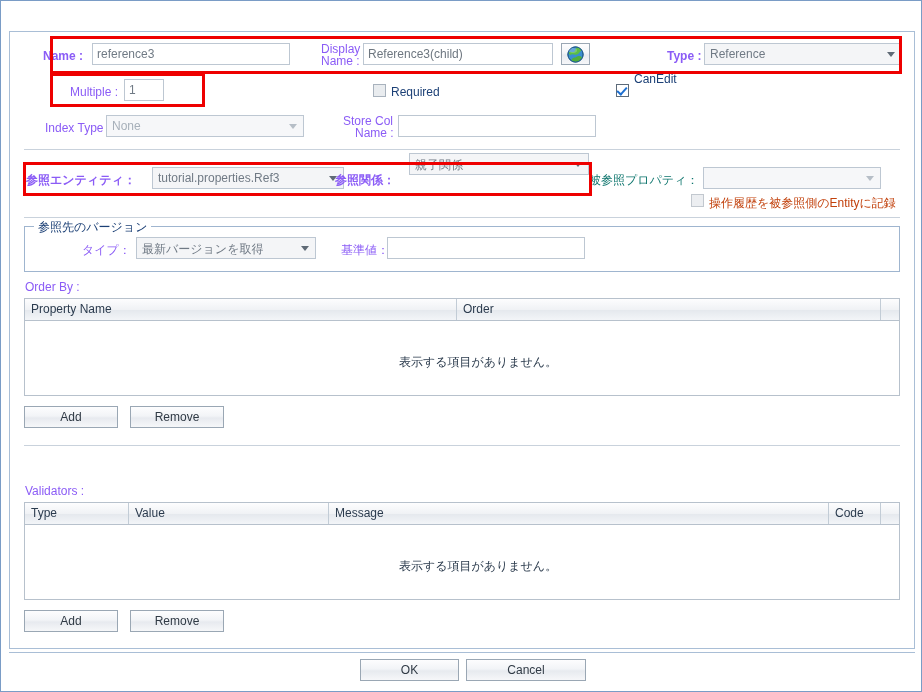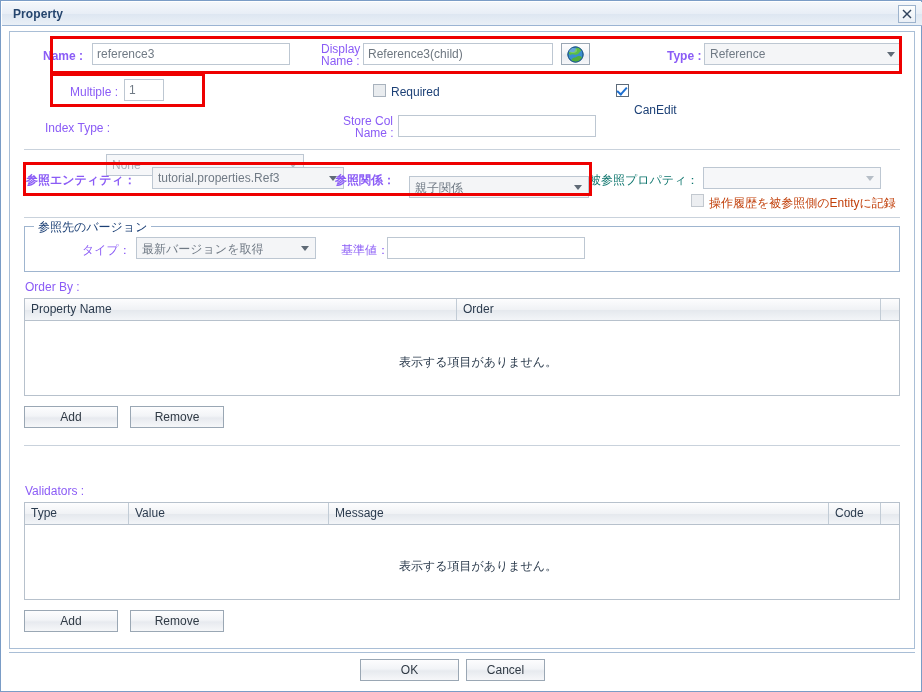--- a/index.html
+++ b/index.html
@@ -150,29 +150,20 @@
     position:absolute;box-sizing:border-box;
     border:3px solid #ee0000;background:transparent;
     pointer-events:none;
   }
 </style>
 </head>
 <body>
 
 <div id="window">
 
-  <div id="titlebar">
-    <span id="title-text">Property</span>
-    <div id="close-btn">
-      <svg width="10" height="10" viewBox="0 0 10 10">
-        <line x1="1" y1="1" x2="9" y2="9" stroke="#30435c" stroke-width="1.4"></line>
-        <line x1="9" y1="1" x2="1" y2="9" stroke="#30435c" stroke-width="1.4"></line>
-      </svg>
-    </div>
-  </div>
 
   <div id="content">
   <div id="inner">
 
     <span class="lbl b" style="left:33px;top:17px;">Name :</span>
     <input class="txt" style="left: 82px; top: 11px; width: 198px;" value="reference3">
 
     <span class="lbl" style="left:311px;top:10px;">Display</span>
     <span class="lbl" style="left:311px;top:22px;">Name :</span>
     <input class="txt ro" style="left: 353px; top: 11px; width: 190px;" readonly="" value="Reference3(child)">
@@ -193,43 +184,43 @@
       <span class="arr"></span>
     </div>
 
     <span class="lbl" style="left:60px;top:53px;">Multiple :</span>
     <input class="txt" style="left: 114px; top: 47px; width: 40px;" value="1">
 
     <div class="cb off" style="left:363px;top:52px;"></div>
     <span class="cblabel" style="left:381px;top:53px;">Required</span>
 
     <div class="cb on" style="left:606px;top:52px;"></div>
-    <span class="cblabel" style="left:624px;top:71px;">CanEdit</span>
+    <span class="cblabel" style="left:624px;top:40px;">CanEdit</span>
 
     <span class="lbl" style="left:35px;top:89px;">Index Type :</span>
     <span class="lbl" style="left:60px;height:0;top:-999px;"></span>
-    <div class="sel disabled" style="left:96px;top:83px;width:198px;margin-top:39px;">
+    <div class="sel disabled" style="left:96px;top:83px;width:198px;">
       <span class="val">None</span>
       <span class="arr"></span>
     </div>
 
     <span class="lbl" style="left:333px;top:82px;">Store Col</span>
     <span class="lbl" style="left:345px;top:94px;">Name :</span>
     <input class="txt" style="left: 388px; top: 83px; width: 198px;" value="">
 
     <div class="hr" style="left:14px;top:117px;width:876px;"></div>
 
     <span class="lbl b" style="left:16px;top:141px;">参照エンティティ：</span>
     <div class="sel grey" style="left:118px;top:135px;width:192px;margin-left:24px;">
       <span class="val">tutorial.properties.Ref3</span>
       <span class="arr"></span>
     </div>
 
     <span class="lbl b" style="left:325px;top:141px;">参照関係：</span>
-    <div class="sel grey" style="left:399px;top:144px;width:180px;">
+    <div class="sel grey" style="left:399px;top:121px;width:180px;">
       <span class="val">親子関係</span>
       <span class="arr"></span>
     </div>
 
     <span class="lbl dim" style="left:579px;top:141px;">被参照プロパティ：</span>
     <div class="sel disabled" style="left:693px;top:135px;width:178px;">
       <span class="val"></span>
       <span class="arr"></span>
     </div>
 
@@ -284,15 +275,15 @@
 
     <div class="redbox" style="left:40px;top:4px;width:852px;height:38px;"></div>
     <div class="redbox" style="left:40px;top:41px;width:155px;height:34px;"></div>
     <div class="redbox" style="left:13px;top:130px;width:569px;height:34px;"></div>
 
   </div>
   </div>
 
   <div class="hr" style="left:8px;top:651px;width:906px;background:#a9bed6;"></div>
   <div class="btn" style="left:359px;top:658px;width:99px;height:22px;line-height:20px;">OK</div>
-  <div class="btn" style="left:465px;top:658px;width:79px;height:22px;line-height:20px;">Cancel</div>
+  <div class="btn" style="left:465px;top:658px;width:120px;height:22px;line-height:20px;">Cancel</div>
 
 </div>
 
 </body></html>

